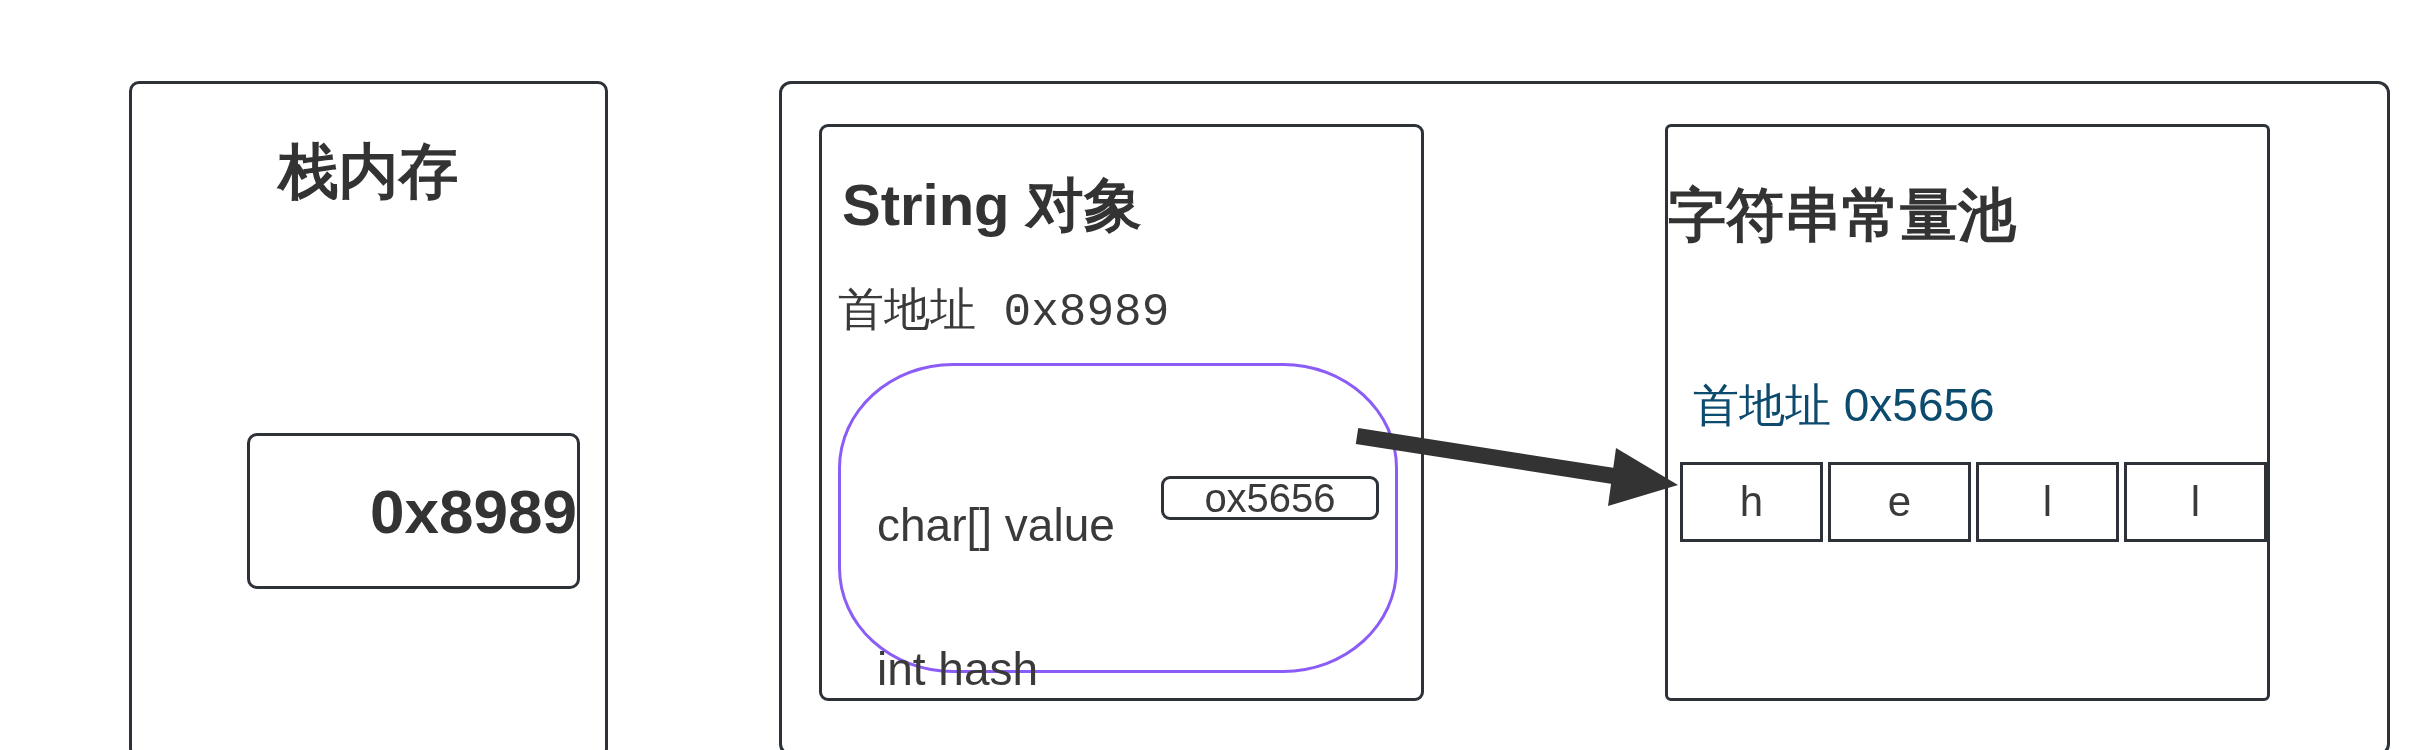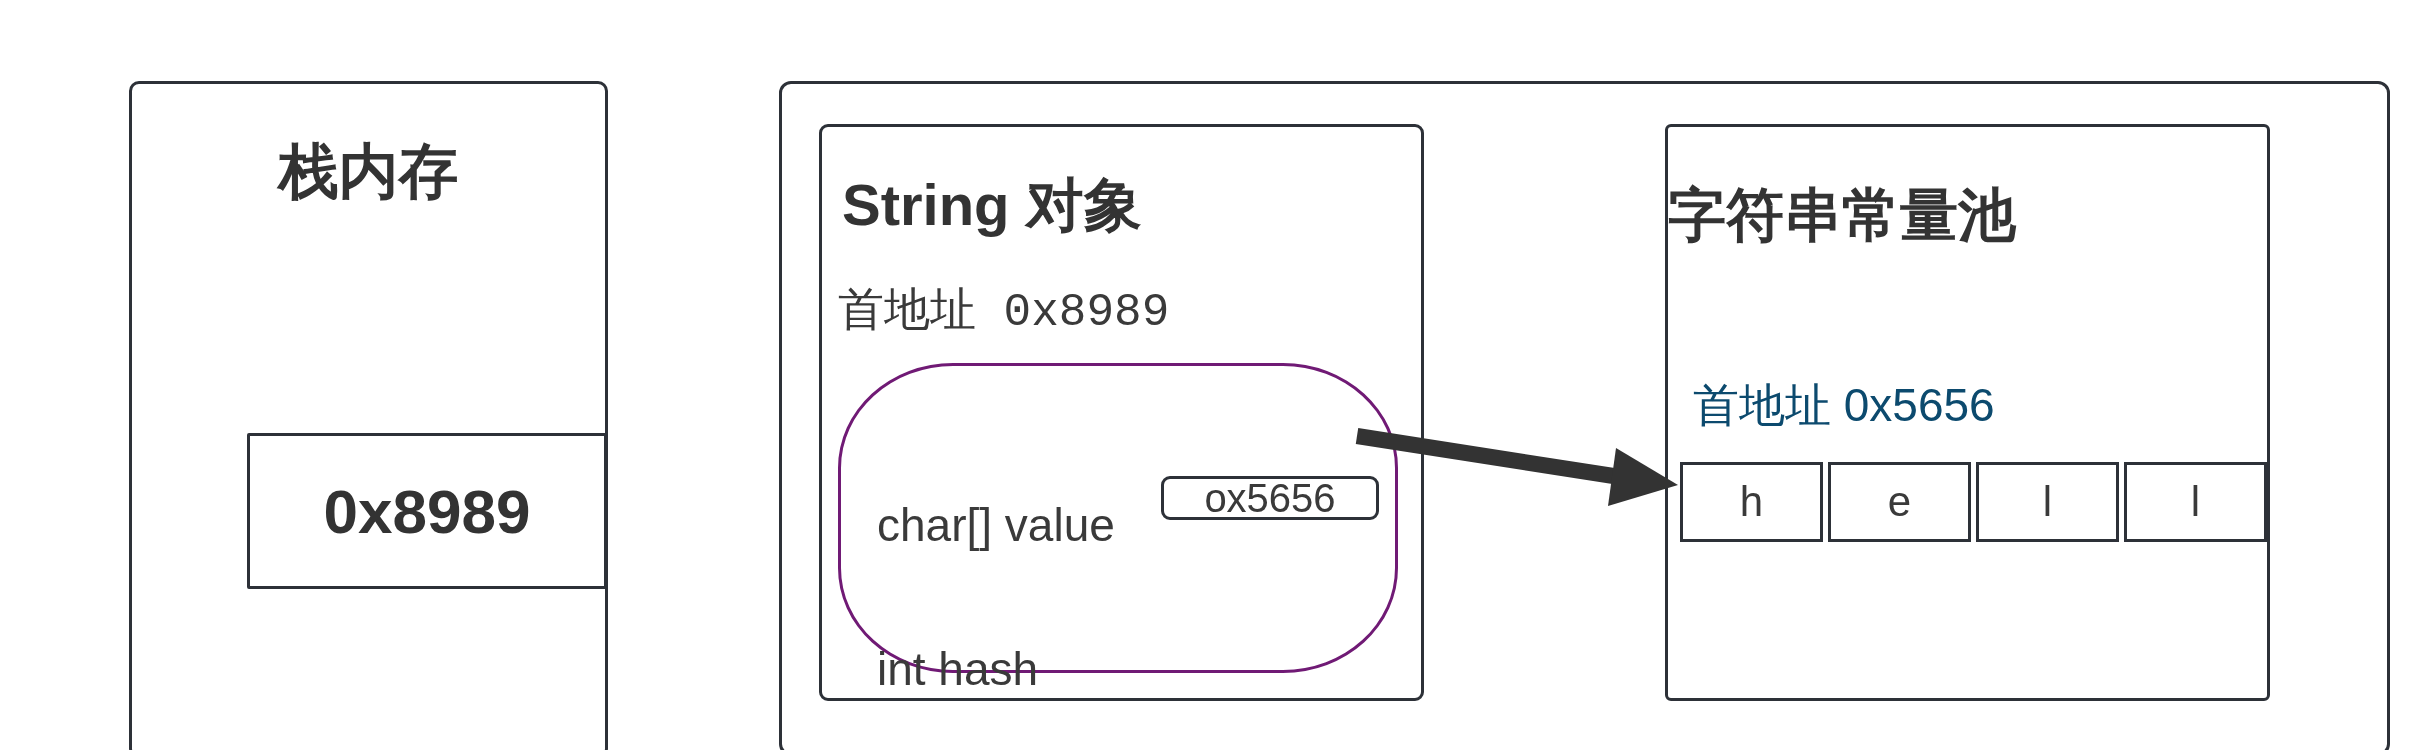--- a/index.html
+++ b/index.html
@@ -28,41 +28,41 @@
   .stack-box   { left: 129px; top: 37px; width: 479px; height: 678px; border-radius: 10px; }
   .stack-title {
     position: absolute; left: 0; top: 48px; width: 100%;
     text-align: center; font-size: 60px; font-weight: bold; color: #333333;
   }
   .var-label {
     position: absolute; left: 183px; top: 444px; width: 45px;
     text-align: center; font-size: 50px; font-weight: bold; color: #333333;
   }
   .var-value-box {
-    left: 247px; top: 389px; width: 360px; height: 156px; border-radius: 2px;
-    display: flex; align-items: center; justify-content: center;
+    left: 247px; top: 389px; width: 333px; height: 156px; border-radius: 10px;
+    display: flex; align-items: center; justify-content: flex-end;
   }
   .var-value-text { font-size: 62px; font-weight: bold; color: #333333; }
 
   
   .heap-box { left: 779px; top: 37px; width: 1611px; height: 675px; border-radius: 12px; }
 
   
   .string-box { left: 819px; top: 80px; width: 605px; height: 577px; border-radius: 9px; }
   .string-title {
     position: absolute; left: 20px; top: 40px;
     font-size: 58px; font-weight: bold; color: #333333;
   }
   .string-addr {
     position: absolute; left: 16px; top: 152px;
     font-size: 46px; color: #3a3a3a; font-family: Liberation Mono, monospace;
   }
   .stadium {
     position: absolute; left: 16px; top: 236px; width: 560px; height: 310px;
-    border: 3px solid #701a75; border-radius: 115px 115px 115px 115px / 105px;
+    border: 3px solid #8b5cf6; border-radius: 115px 115px 115px 115px / 105px;
     box-sizing: border-box; background: #ffffff;
   }
   .field-char {
     position: absolute; left: 36px; top: 132px;
     font-size: 46px; color: #3a3a3a;
   }
   .field-hash {
     position: absolute; left: 36px; top: 276px;
     font-size: 46px; color: #3a3a3a;
   }

